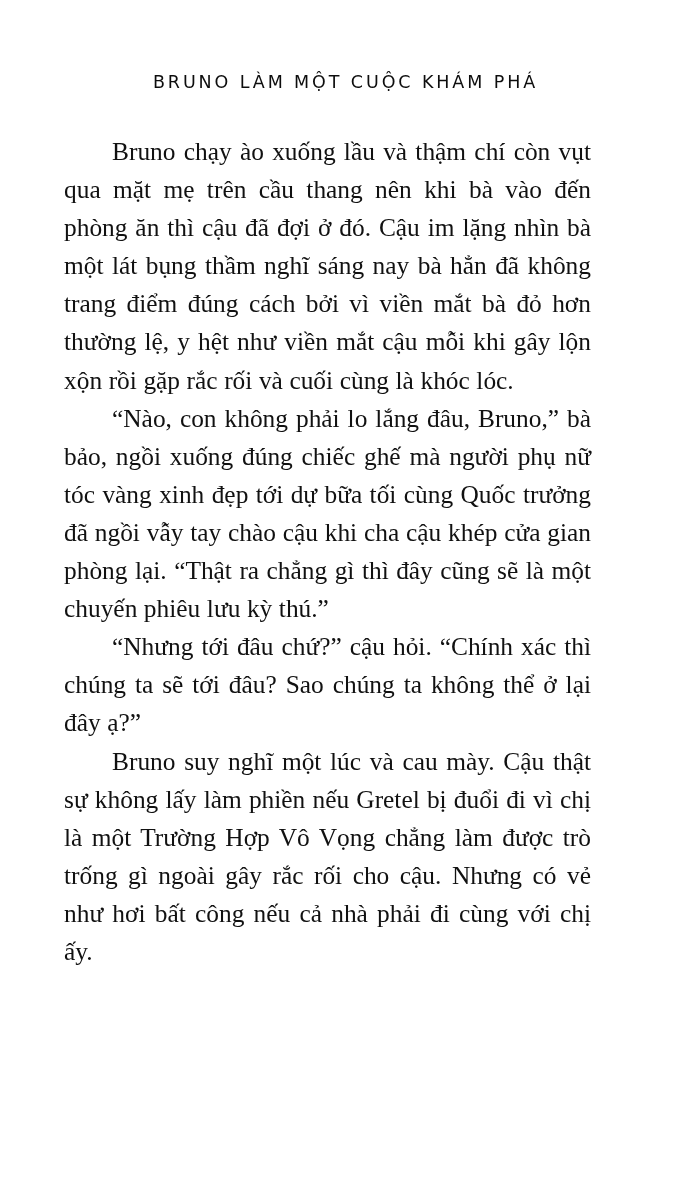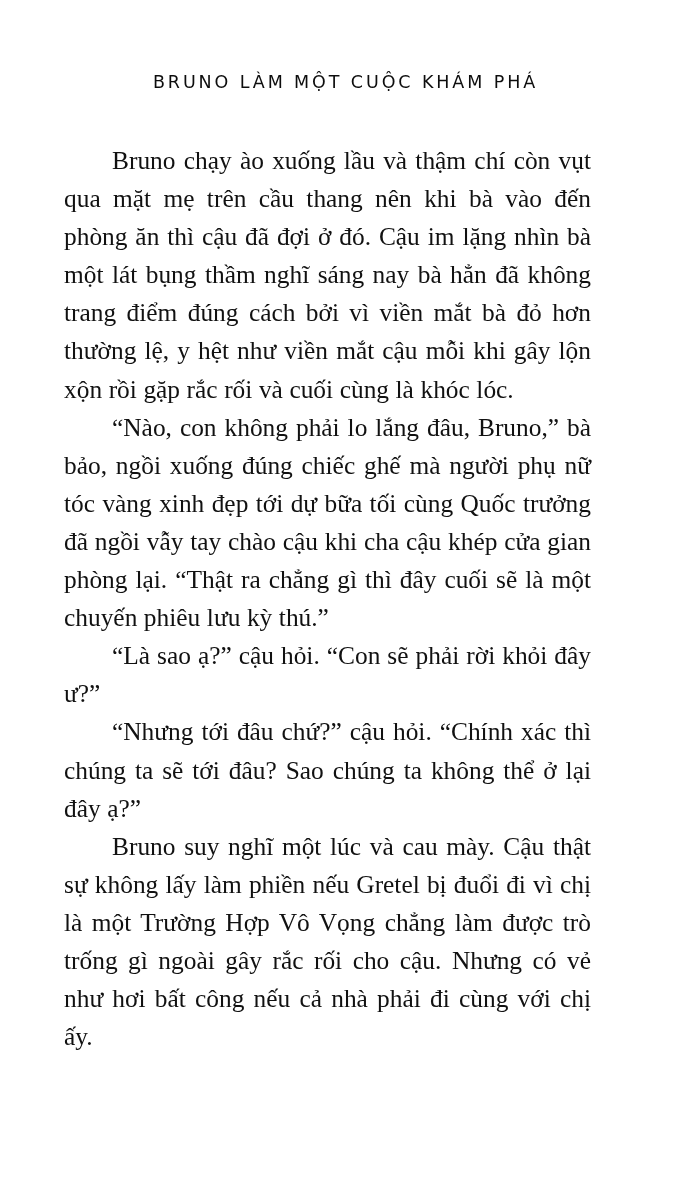--- a/index.html
+++ b/index.html
@@ -28,21 +28,21 @@
     font-weight: 500;
     letter-spacing: 2.9px;
     color: #0d0d0d;
     white-space: nowrap;
     line-height: 1;
   }
 
   .body-block {
     position: absolute;
     left: 64px;
-    top: 141px;
+    top: 132px;
     width: 527px;
   }
 
   .para {
     margin: 0;
     font-family: "Liberation Serif", "DejaVu Serif", serif;
     font-size: 25.4px;
     line-height: 38.1px;
     color: #111111;
     text-align: justify;
@@ -59,19 +59,18 @@
 </style>
 </head>
 <body>
 
 <div class="page">
 
   <div class="running-head">BRUNO LÀM MỘT CUỘC KHÁM PHÁ</div>
 
   <div class="body-block">
     <p class="para">Bruno chạy ào xuống lầu và thậm chí còn vụt qua mặt mẹ trên cầu thang nên khi bà vào đến phòng ăn thì cậu đã đợi ở đó. Cậu im lặng nhìn bà một lát bụng thầm nghĩ sáng nay bà hẳn đã không trang điểm đúng cách bởi vì viền mắt bà đỏ hơn thường lệ, y hệt như viền mắt cậu mỗi khi gây lộn xộn rồi gặp rắc rối và cuối cùng là khóc lóc.</p>
-    <p class="para">“Nào, con không phải lo lắng đâu, Bruno,” bà bảo, ngồi xuống đúng chiếc ghế mà người phụ nữ tóc vàng xinh đẹp tới dự bữa tối cùng Quốc trưởng đã ngồi vẫy tay chào cậu khi cha cậu khép cửa gian phòng lại. “Thật ra chẳng gì thì đây cuối sẽ là một chuyến phiêu lưu kỳ thú.”</p>
-    <p class="para">“Là sao ạ?” cậu hỏi. “Con sẽ phải rời khỏi đây ư?”</p>
+    <p class="para">“Nào, con không phải lo lắng đâu, Bruno,” bà bảo, ngồi xuống đúng chiếc ghế mà người phụ nữ tóc vàng xinh đẹp tới dự bữa tối cùng Quốc trưởng đã ngồi vẫy tay chào cậu khi cha cậu khép cửa gian phòng lại. “Thật ra chẳng gì thì đây cũng sẽ là một chuyến phiêu lưu kỳ thú.”</p>
     <p class="para">“Nhưng tới đâu chứ?” cậu hỏi. “Chính xác thì chúng ta sẽ tới đâu? Sao chúng ta không thể ở lại đây ạ?”</p>
     <p class="para">Bruno suy nghĩ một lúc và cau mày. Cậu thật sự không lấy làm phiền nếu Gretel bị đuổi đi vì chị là một Trường Hợp Vô Vọng chẳng làm được trò trống gì ngoài gây rắc rối cho cậu. Nhưng có vẻ như hơi bất công nếu cả nhà phải đi cùng với chị ấy.</p>
   </div>
 
 </div>
 
 </body></html>

